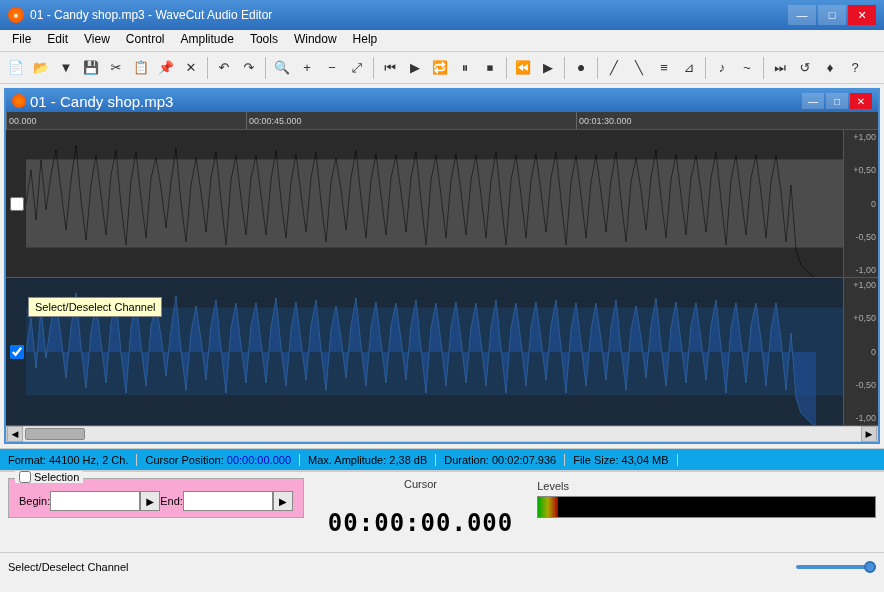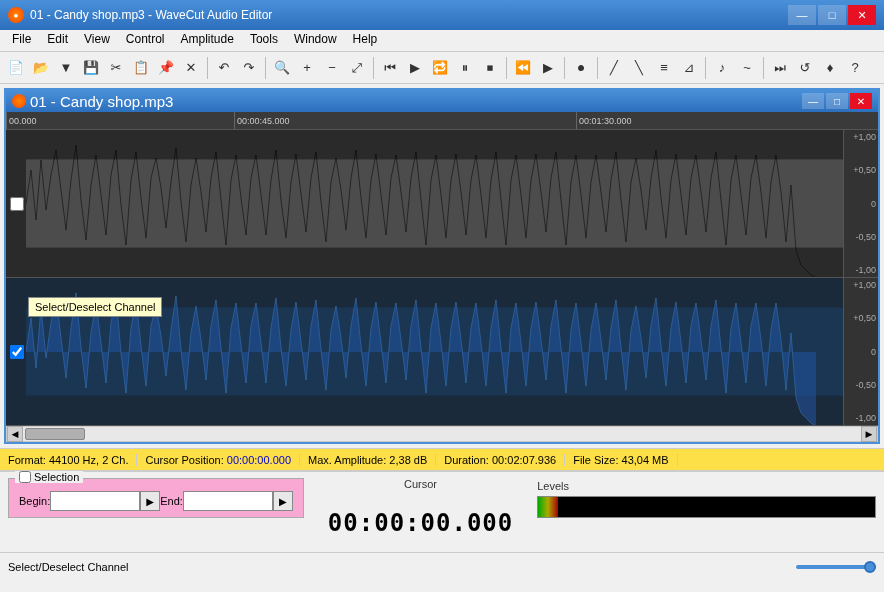--- a/index.html
+++ b/index.html
@@ -232,21 +232,21 @@
       left: 2px; top: 1px;
       width: 60px; height: 12px;
       background: #b0b0b0;
       border: 1px solid #888;
       border-radius: 2px;
     }
 
     
     #status-bar {
       height: 22px;
-      background: #fde047;
+      background: #0ea5e9;
       border-top: 1px solid #ccc;
       display: flex;
       align-items: center;
       padding: 0 8px;
       font-size: 11px;
       color: #000;
       gap: 0;
     }
     .status-item {
       padding: 0 8px;
@@ -394,21 +394,21 @@
       <button class="doc-btn">—</button>
       <button class="doc-btn">□</button>
       <button class="doc-btn close-btn">✕</button>
     </div>
   </div>
 
   <div id="waveform-container">
 
     <div id="ruler">
     <div class="ruler-mark" style="left: 0px;">00.000</div>
-        <div class="ruler-mark" style="left: 228px;">00:00:45.000</div>
+        <div class="ruler-mark" style="left: 240px;">00:00:45.000</div>
         <div class="ruler-mark" style="left: 570px;">00:01:30.000</div>
       </div>
 
     <div class="channel-row top">
       <input type="checkbox" class="channel-checkbox" style="">
       <svg class="waveform-svg" xmlns="http://www.w3.org/2000/svg" preserveAspectRatio="none">
 
         <rect x="0" y="0" width="100%" height="100%" fill="#2a2a2a"></rect>
 
         <rect x="0" y="20%" width="100%" height="60%" fill="#555" opacity="0.8"></rect>

